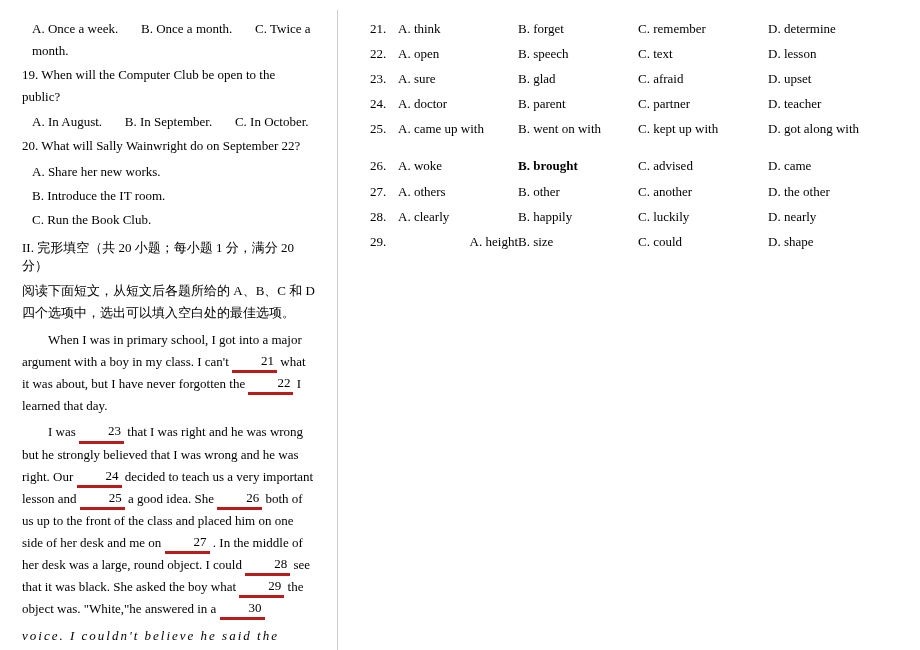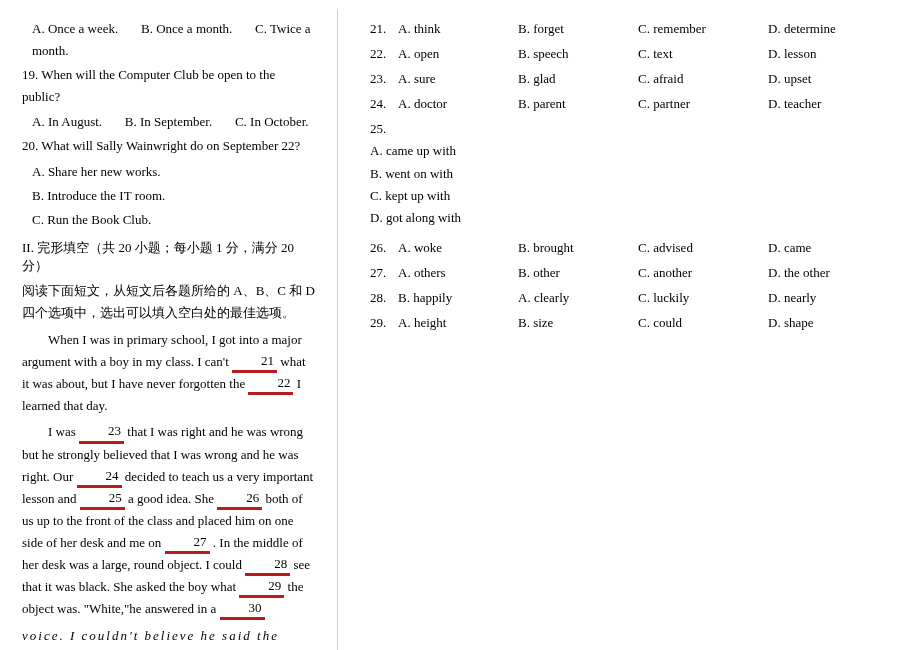--- a/index.html
+++ b/index.html
@@ -135,51 +135,51 @@
           <span style="min-width: 130px;">C. afraid</span>
           <span style="min-width: 130px;">D. upset</span>
         </div>
         <div class="options-line" style="margin-bottom: 3px; display: flex; align-items: baseline;">
           <span style="min-width: 28px;">24.</span>
           <span style="min-width: 120px;">A. doctor</span>
           <span style="min-width: 120px;">B. parent</span>
           <span style="min-width: 130px;">C. partner</span>
           <span style="min-width: 130px;">D. teacher</span>
         </div>
-        <div class="options-line" style="margin-bottom: 8px; display: flex; align-items: baseline; flex-direction: column;">
+        <div class="options-line" style="margin-bottom: 15px; display: flex; align-items: baseline;">
           <span style="min-width: 28px;">25.</span>
           <span style="min-width: 120px; font-family: Liberation Serif, serif;">A. came up with</span>
           <span style="min-width: 120px;">B. went on with</span>
           <span style="min-width: 130px;">C. kept up with</span>
           <span style="min-width: 130px;">D. got along with</span>
         </div>
         <div class="options-line" style="margin-bottom: 3px; display: flex; align-items: baseline;">
           <span style="min-width: 28px;">26.</span>
           <span style="min-width: 120px;">A. woke</span>
-          <span style="min-width: 120px;">B. brought</span>
+          <span style="min-width: 120px; font-weight: bold;">B. brought</span>
           <span style="min-width: 130px;">C. advised</span>
           <span style="min-width: 130px;">D. came</span>
         </div>
         <div class="options-line" style="margin-bottom: 3px; display: flex; align-items: baseline;">
           <span style="min-width: 28px;">27.</span>
           <span style="min-width: 120px;">A. others</span>
           <span style="min-width: 120px;">B. other</span>
           <span style="min-width: 130px;">C. another</span>
           <span style="min-width: 130px;">D. the other</span>
         </div>
         <div class="options-line" style="margin-bottom: 3px; display: flex; align-items: baseline;">
           <span style="min-width: 28px;">28.</span>
+          <span style="min-width: 120px;">A. clearly</span>
           <span style="min-width: 120px;">B. happily</span>
-          <span style="min-width: 120px;">A. clearly</span>
           <span style="min-width: 130px;">C. luckily</span>
           <span style="min-width: 130px;">D. nearly</span>
         </div>
         <div class="options-line" style="margin-bottom: 3px; display: flex; align-items: baseline;">
           <span style="min-width: 28px;">29.</span>
-          <span style="min-width: 120px;">A. height</span>
+          <span style="min-width: 120px; text-align: right;">A. height</span>
           <span style="min-width: 120px;">B. size</span>
           <span style="min-width: 130px;">C. could</span>
           <span style="min-width: 130px;">D. shape</span>
         </div>
       </div>
 
   </div>
 </div>
 
 </body></html>

